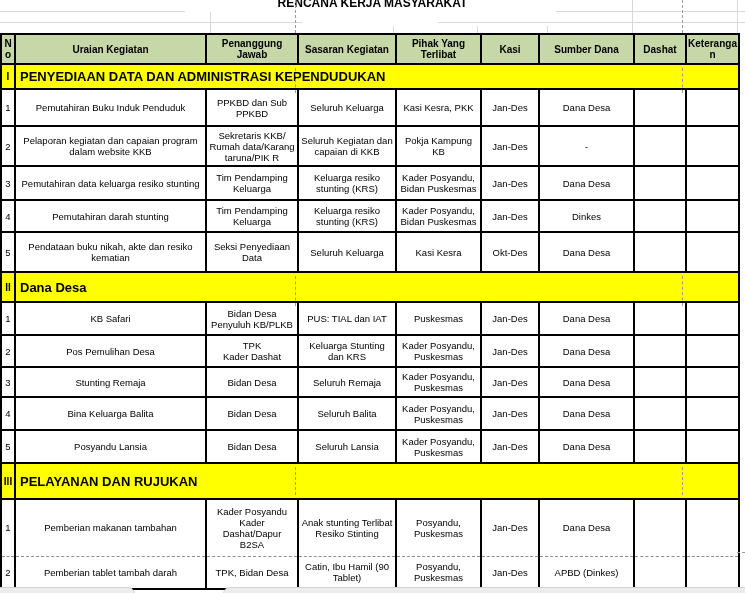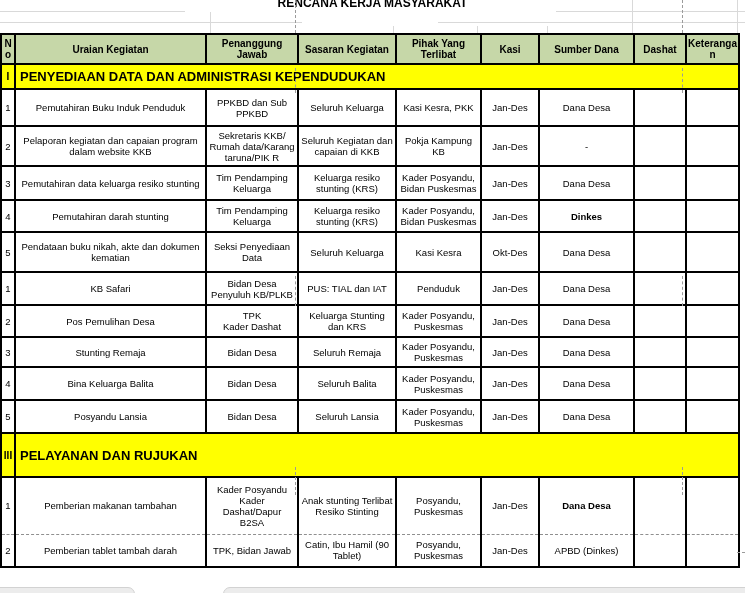--- a/index.html
+++ b/index.html
@@ -22,21 +22,21 @@
     padding:1px 2px;vertical-align:middle;text-align:center;
   }
   table.rkm th{background:#c6d7a8;font-weight:bold;font-size:10px;line-height:11px;padding:1px;}
   th.brk{word-break:break-all;padding:1px 0;}
   td{font-size:9.5px;line-height:11px;white-space:pre-line;}
   td.c-no{padding:0;font-size:9.5px;}
   td.c-uraian{text-align:left;padding:1px 4px;margin-left:24px;}
   tr.section td{background:#ffff00;font-weight:bold;font-size:13px;}
   tr.section td.sec-title{text-align:left;padding-left:4px;white-space:nowrap;}
   tr.section td.c-no{font-size:10px;padding:0;}
-  td.vtop{vertical-align:top;padding-top:4px;font-weight:bold;}
+  td.vtop{vertical-align:top;padding-top:4px;}
   
   tr.pb-below td{border-bottom:1px dashed #8f8f8f;}
   tr.pb-above td{border-top:1px dashed #8f8f8f;}
   
   .pb{position:absolute;width:0;border-left:1px dashed #9b9b9b;}
   .pbh{position:absolute;height:0;border-top:1px dashed #9b9b9b;}
   
   .bar{position:absolute;top:587px;height:10px;background:#ececec;border:1px solid #d2d2d2;}
   .bar.left{left:-8px;width:141px;border-radius:0 7px 0 0;}
   .bar.right{left:223px;width:530px;border-radius:7px 0 0 0;}
@@ -131,36 +131,40 @@
       <td>Tim Pendamping Keluarga</td>
       <td>Keluarga resiko stunting (KRS)</td>
       <td>Kader Posyandu, Bidan Puskesmas</td>
       <td>Jan-Des</td>
       <td class="vtop">Dinkes</td>
       <td></td>
       <td></td>
     </tr>
         <tr style="height: 40px;">
       <td class="c-no">5</td>
-      <td class="c-uraian">Pendataan buku nikah, akte dan dokumen kematian</td>
+      <td class="c-uraian">Pendataan buku nikah, akte dan resiko kematian</td>
       <td>Seksi Penyediaan Data</td>
       <td>Seluruh Keluarga</td>
       <td>Kasi Kesra</td>
       <td>Okt-Des</td>
       <td>Dana Desa</td>
       <td></td>
       <td></td>
+    </tr>
+        <tr class="section" style="height: 30px;">
+      <td class="c-no">II</td>
+      <td class="sec-title" colspan="8">Dana Desa</td>
     </tr>
         <tr style="height: 33px;">
       <td class="c-no">1</td>
       <td class="c-uraian">KB Safari</td>
       <td>Bidan Desa
 Penyuluh KB/PLKB</td>
       <td>PUS: TIAL dan IAT</td>
-      <td>Penduduk</td>
+      <td>Puskesmas</td>
       <td>Jan-Des</td>
       <td>Dana Desa</td>
       <td></td>
       <td></td>
     </tr>
         <tr style="height: 32px;">
       <td class="c-no">2</td>
       <td class="c-uraian">Pos Pemulihan Desa</td>
       <td>TPK
 Kader Dashat</td>
@@ -197,42 +201,42 @@
       <td class="c-no">5</td>
       <td class="c-uraian">Posyandu Lansia</td>
       <td>Bidan Desa</td>
       <td>Seluruh Lansia</td>
       <td>Kader Posyandu, Puskesmas</td>
       <td>Jan-Des</td>
       <td>Dana Desa</td>
       <td></td>
       <td></td>
     </tr>
-        <tr class="section" style="height: 44px;">
+        <tr class="section" style="height: 36px;">
       <td class="c-no">III</td>
       <td class="sec-title" colspan="8">PELAYANAN DAN RUJUKAN</td>
     </tr>
         <tr class="pb-below" style="height: 57px;">
       <td class="c-no">1</td>
       <td class="c-uraian">Pemberian makanan tambahan</td>
       <td>Kader Posyandu
 Kader
 Dashat/Dapur
 B2SA</td>
       <td>Anak stunting Terlibat Resiko Stinting</td>
       <td>Posyandu, Puskesmas</td>
       <td>Jan-Des</td>
       <td class="vtop">Dana Desa</td>
       <td></td>
       <td></td>
     </tr>
         <tr class="pb-above" style="height: 33px;">
       <td class="c-no">2</td>
       <td class="c-uraian">Pemberian tablet tambah darah</td>
-      <td>TPK, Bidan Jawab</td>
+      <td>TPK, Bidan Desa</td>
       <td>Catin, Ibu Hamil (90 Tablet)</td>
       <td>Posyandu, Puskesmas</td>
       <td>Jan-Des</td>
       <td>APBD (Dinkes)</td>
       <td></td>
       <td></td>
     </tr>
       </tbody>
   </table>
 

